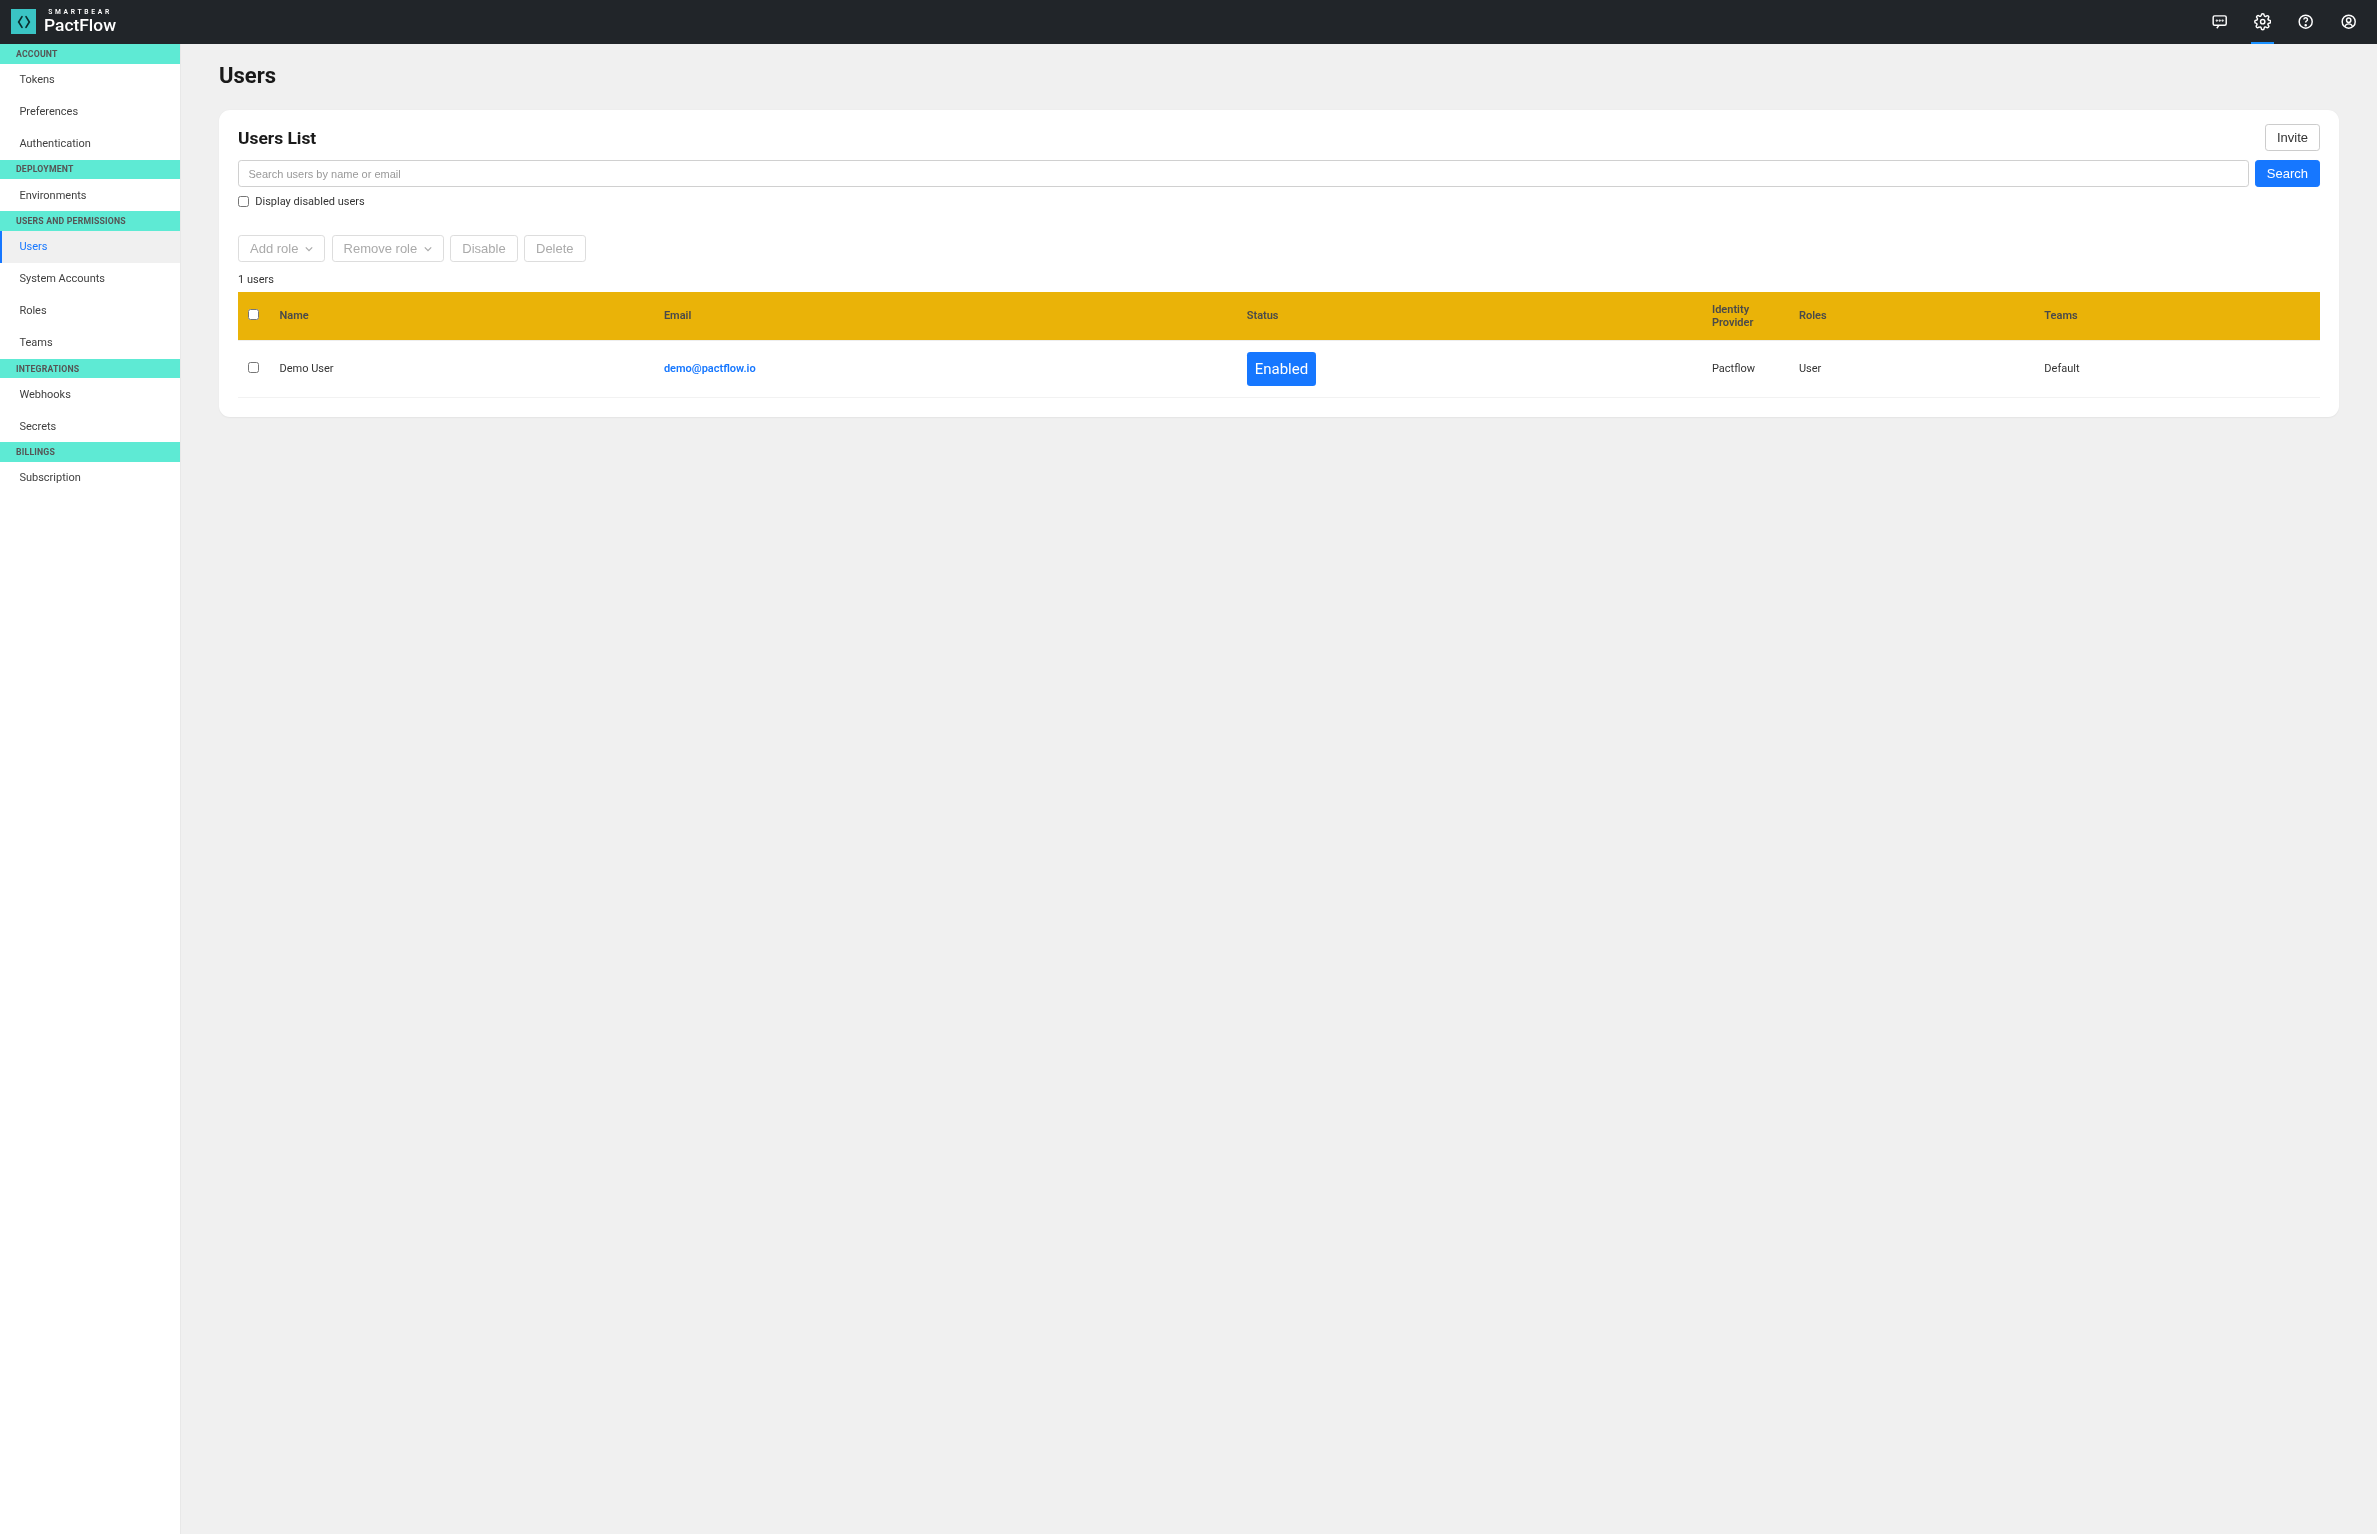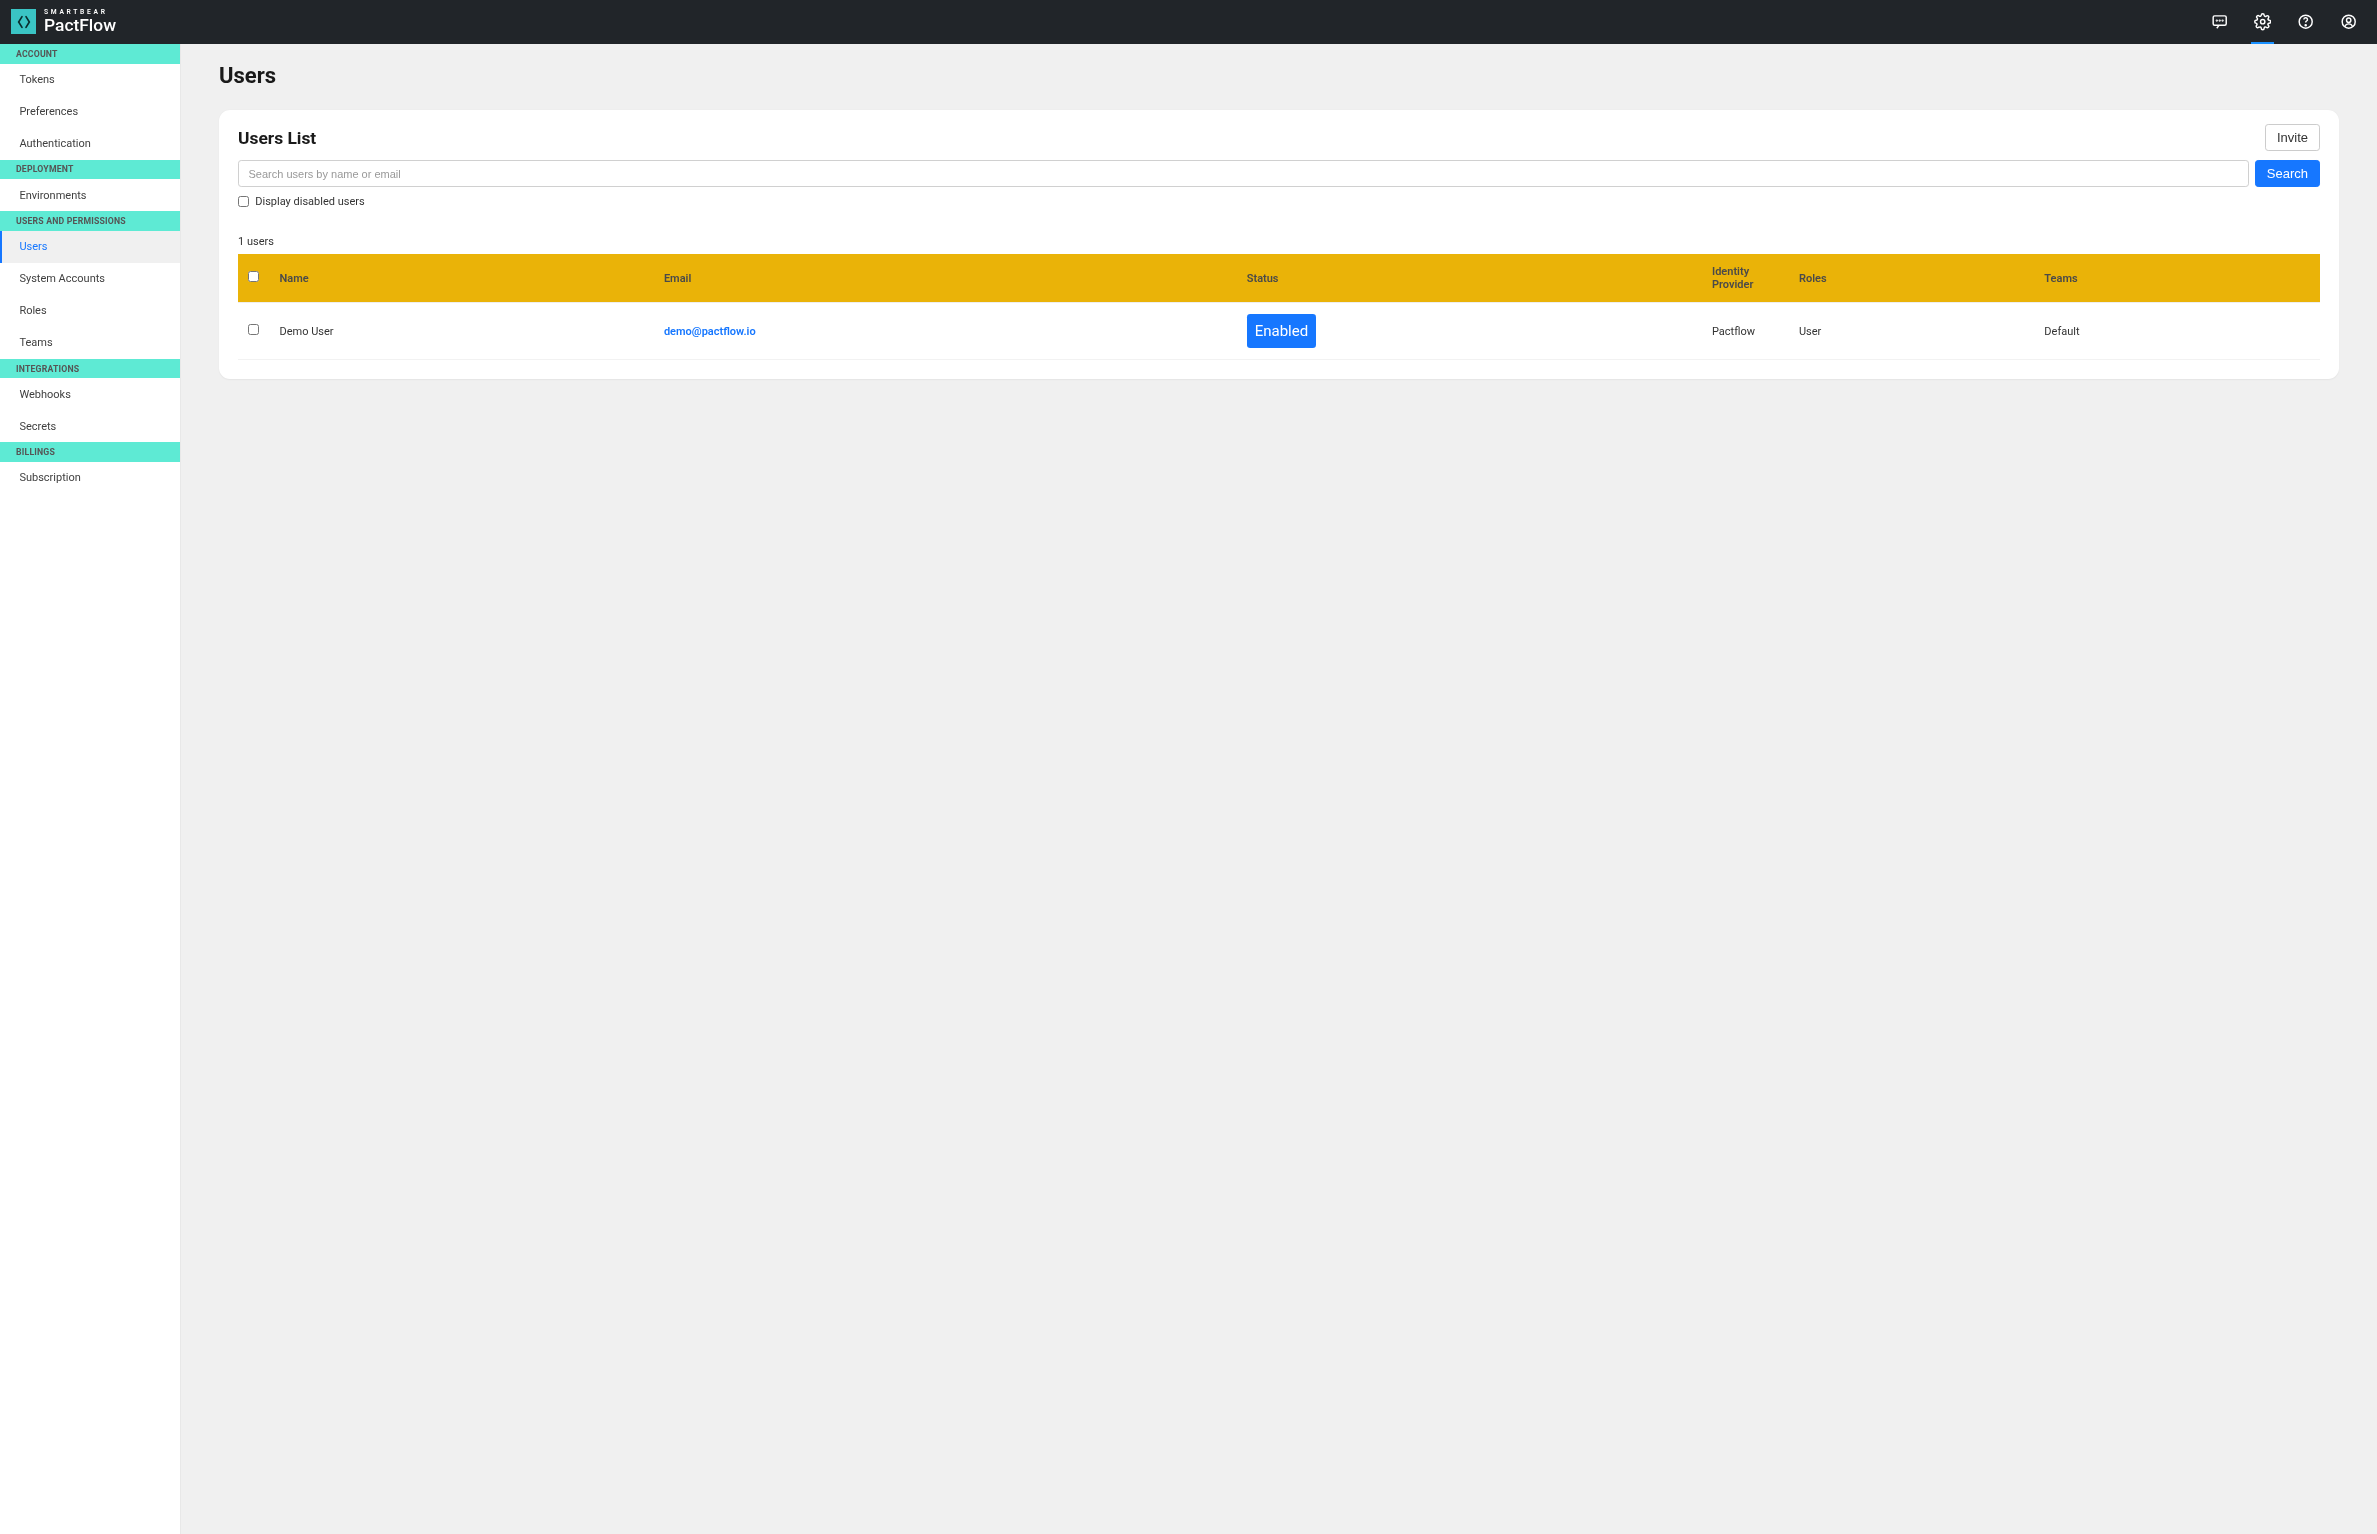--- a/index.html
+++ b/index.html
@@ -11,20 +11,21 @@
   }
 
   
   .topbar {
     background: #212529;
     height: 44px;
     display: flex;
     align-items: center;
     padding: 0 11px;
     justify-content: space-between;
+    text-align: center;
   }
   .logo-wrap { display: flex; align-items: center; gap: 8px; }
   .logo-square {
     width: 25px; height: 25px;
     background: #3ac4c4;
     display: flex; align-items: center; justify-content: center;
     color: #000;
   }
   .logo-square svg { width: 16px; height: 16px; }
   .logo-text { display: flex; flex-direction: column; line-height: 1; }
@@ -223,20 +224,36 @@
       <div class="search-row">
         <input class="search-input" type="text" placeholder="Search users by name or email" style="">
         <button class="btn btn-primary">Search</button>
       </div>
 
       <label class="check-row">
         <input type="checkbox" style="">
         <span>Display disabled users</span>
       </label>
 
+      <div class="action-row">
+        <button class="btn btn-disabled">
+          <span>Add role</span>
+          <span class="chevron"><svg viewBox="0 0 10 10" fill="none" stroke="#aaa" stroke-width="1.5">
+                <path d="M1 3l4 4 4-4"></path>
+              </svg></span>
+        </button>
+        <button class="btn btn-disabled">
+          <span>Remove role</span>
+          <span class="chevron"><svg viewBox="0 0 10 10" fill="none" stroke="#aaa" stroke-width="1.5">
+                <path d="M1 3l4 4 4-4"></path>
+              </svg></span>
+        </button>
+        <button class="btn btn-disabled">Disable</button>
+        <button class="btn btn-disabled">Delete</button>
+      </div>
 
       <div class="count-text">1 users</div>
 
       <table>
         <thead>
           <tr>
             <th><input type="checkbox" class="row-cb" style=""></th>
             <th>Name</th>
             <th>Email</th>
             <th>Status</th>

